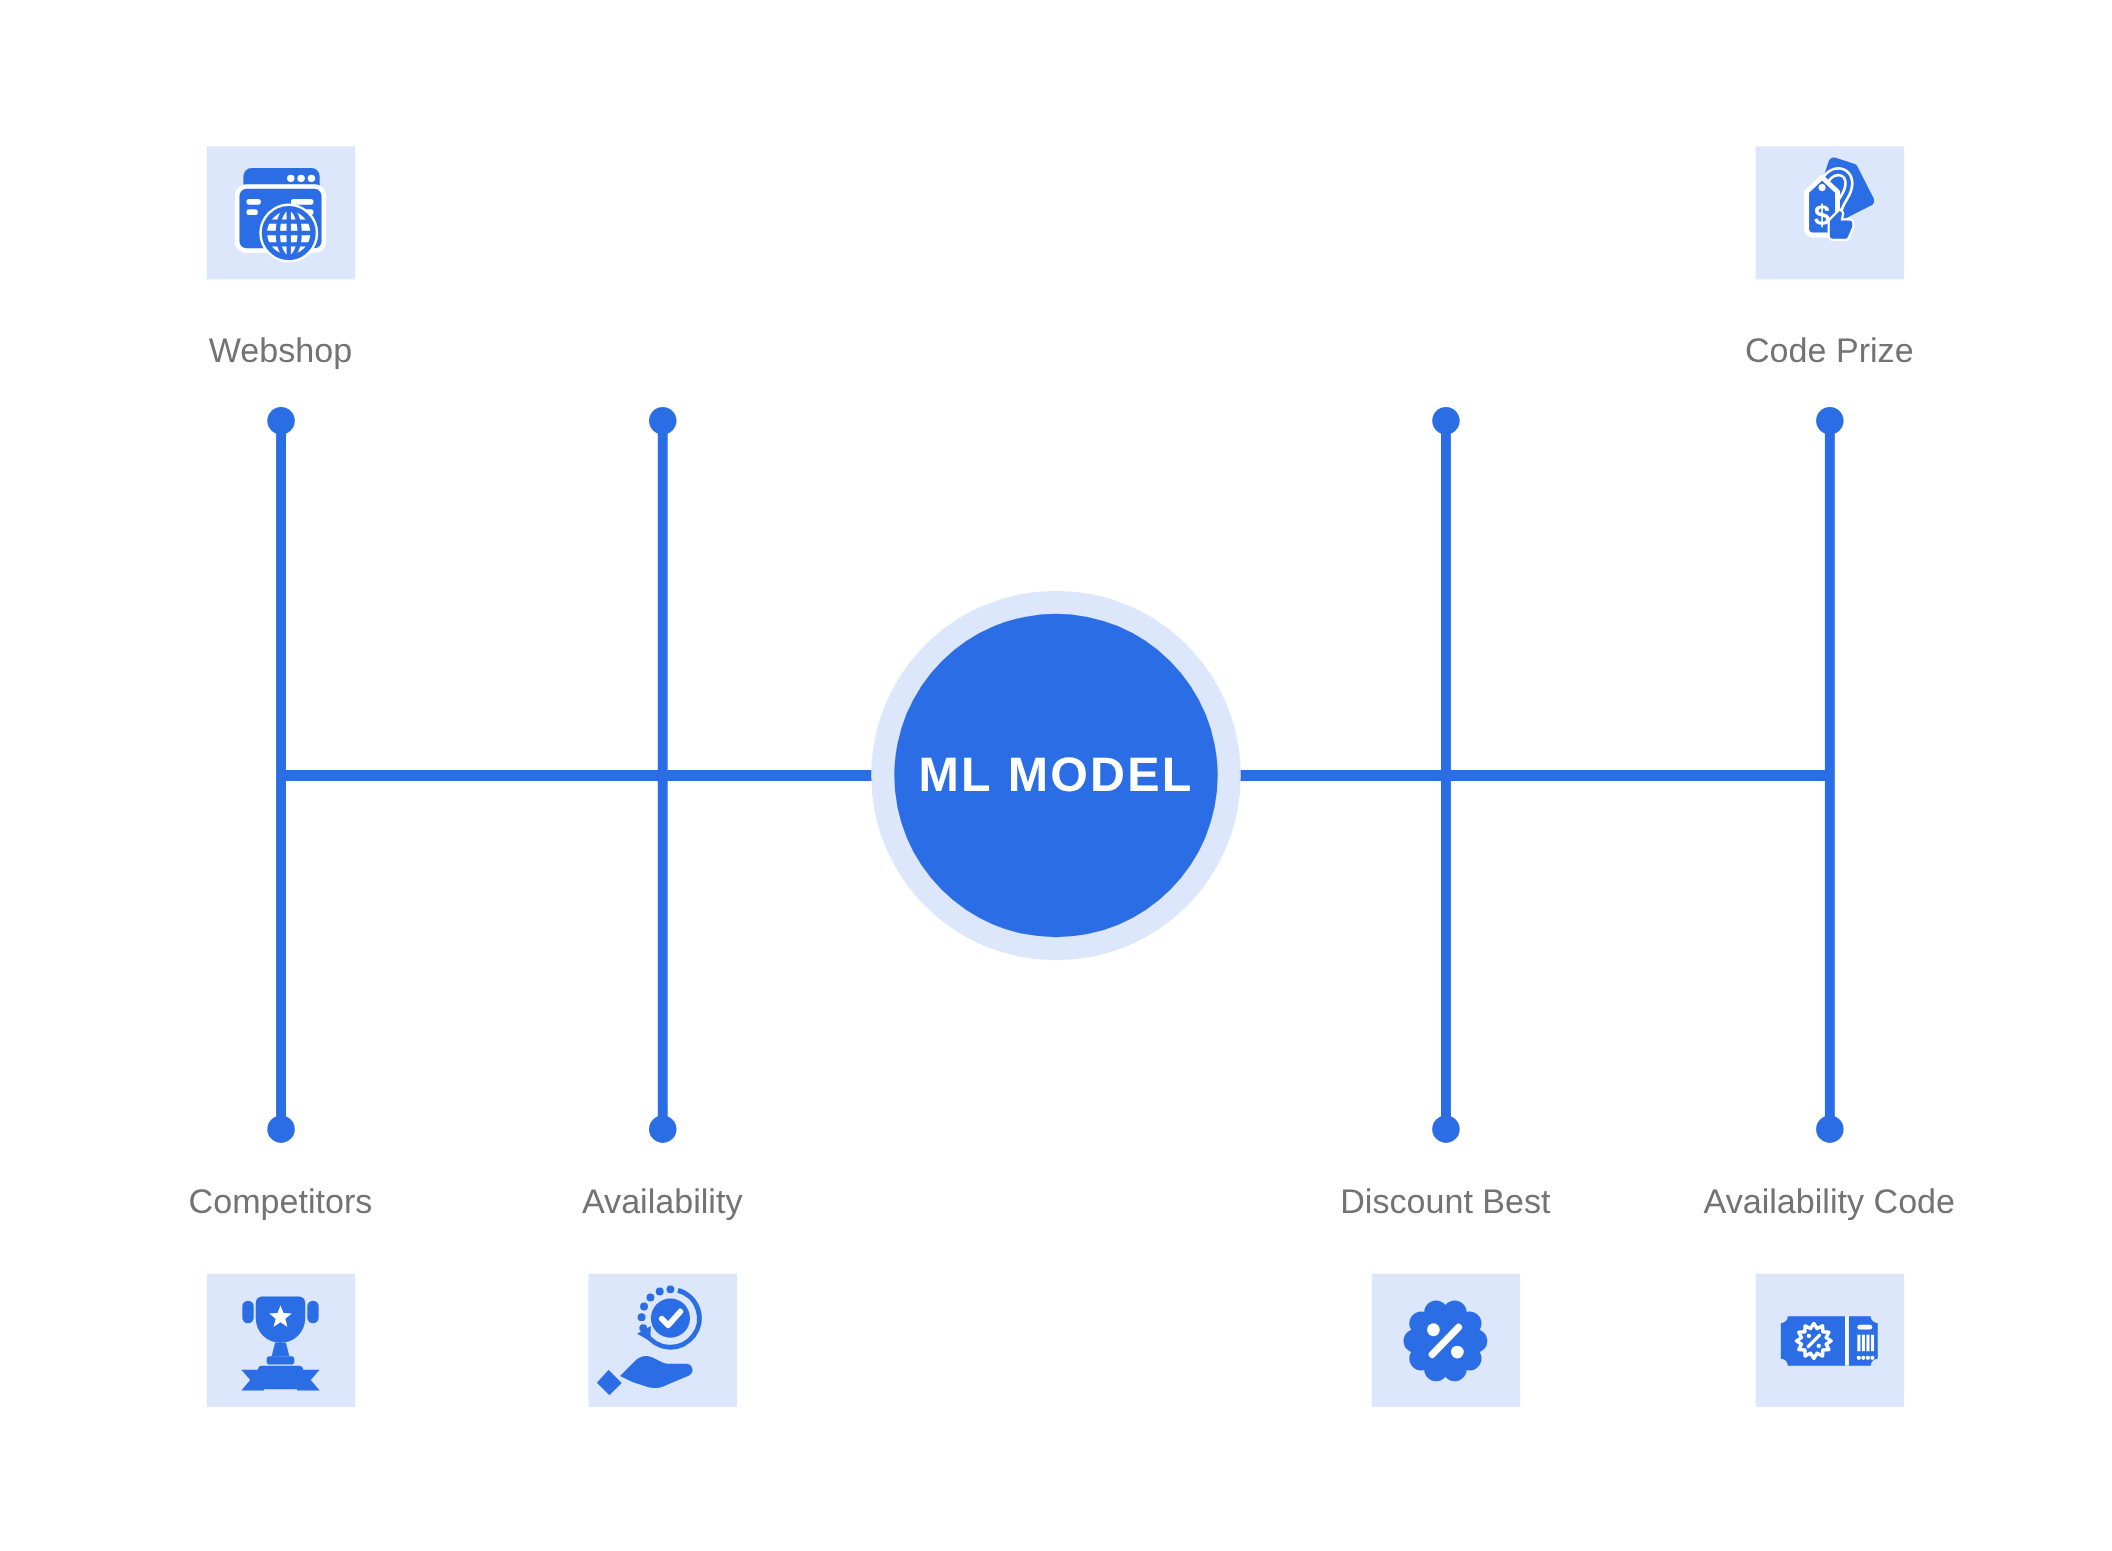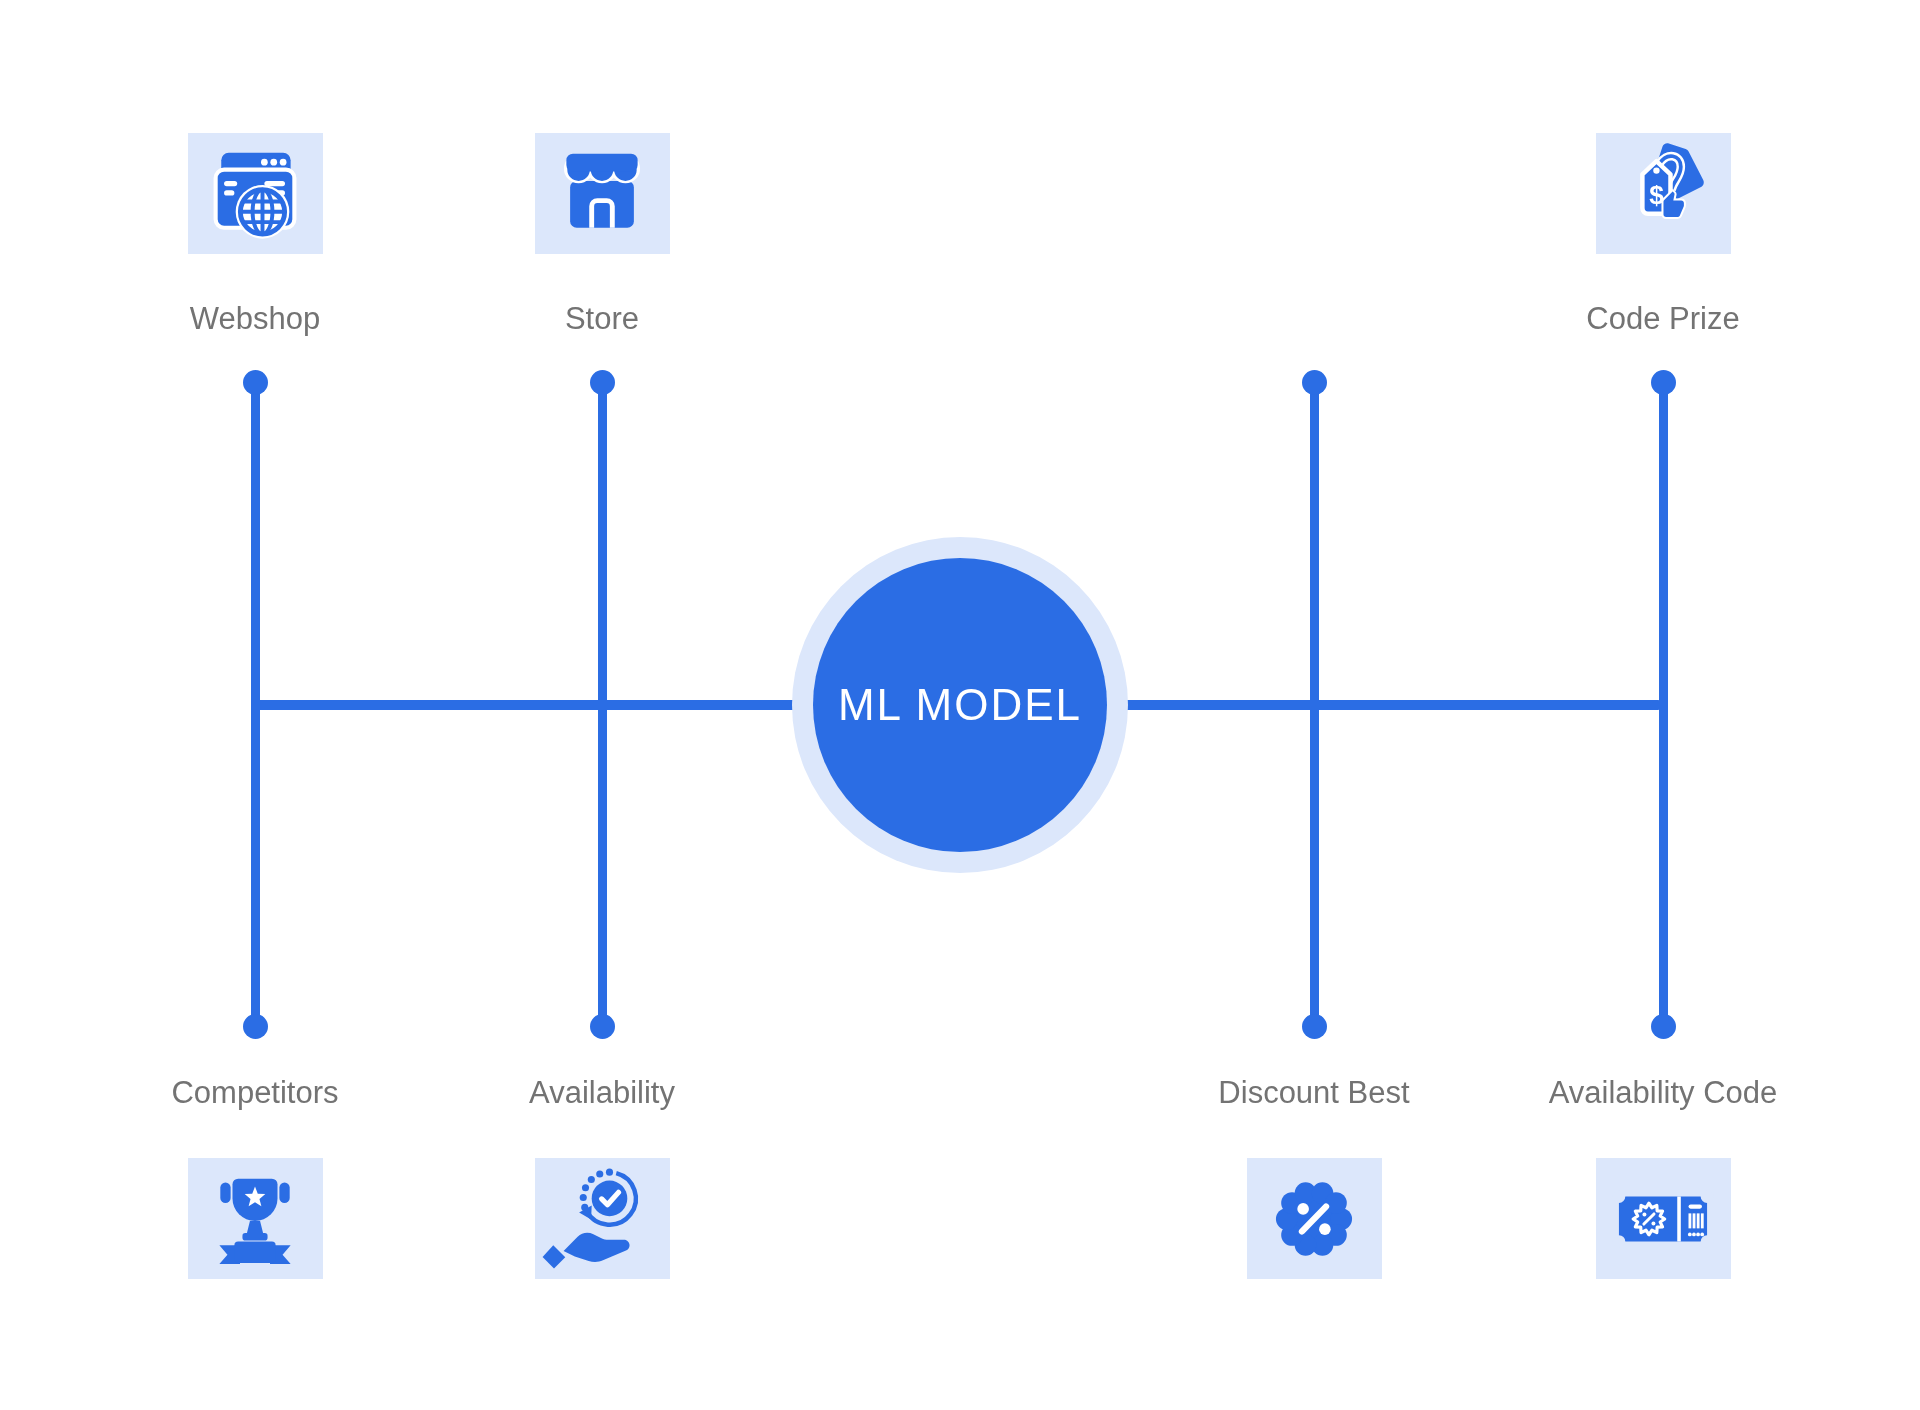--- a/index.html
+++ b/index.html
@@ -28,21 +28,21 @@
   .center-ring{
     position:absolute;left:792px;top:537px;width:336px;height:336px;
     border-radius:50%;background:#dce7fb;z-index:2;
     display:flex;align-items:center;justify-content:center;
   }
   .center-circle{
     width:294px;height:294px;border-radius:50%;background:#2b6de4;
     display:flex;align-items:center;justify-content:center;
   }
   .center-label{
-    color:#ffffff;font-size:44px;letter-spacing:2px;font-weight:400;
+    color:#ffffff;font-size:44px;letter-spacing:2px;font-weight:700;
     white-space:nowrap;
   }
   
   .node{
     position:absolute;width:300px;display:flex;flex-direction:column;align-items:center;
     z-index:2;
   }
   .node.top{top:133px}
   .node.bottom{top:1075px}
   .node.p1{left:105px}.node.p2{left:452px}.node.p3{left:1164px}.node.p4{left:1513px}
@@ -100,36 +100,20 @@
         <ellipse cx="36" cy="41.5" rx="5.3" ry="11.8" fill="none" stroke="#2b6de4" stroke-width="2.1"></ellipse>
         <line x1="36" y1="29.7" x2="36" y2="53.3" stroke="#2b6de4" stroke-width="2.1"></line>
         <line x1="25.7" y1="36" x2="46.3" y2="36" stroke="#2b6de4" stroke-width="2.1"></line>
         <line x1="24.2" y1="41.5" x2="47.8" y2="41.5" stroke="#2b6de4" stroke-width="2.1"></line>
         <line x1="25.7" y1="47" x2="46.3" y2="47" stroke="#2b6de4" stroke-width="2.1"></line>
       </svg>
     </div>
     <div class="node-label">Webshop</div>
   </div>
 
-  <div class="node top p2">
-    <div class="icon-box">
-      <svg width="120" height="120" viewBox="0 0 64 64">
-        <rect x="15" y="25" width="34" height="25" rx="3.5" fill="#2b6de4"></rect>
-        <circle cx="19.5" cy="18.5" r="7.8" fill="#fff"></circle>
-          <circle cx="32" cy="18.5" r="7.8" fill="#fff"></circle>
-          <circle cx="44.5" cy="18.5" r="7.8" fill="#fff"></circle>
-        <circle cx="19.5" cy="19" r="6" fill="#2b6de4"></circle>
-          <circle cx="32" cy="19" r="6" fill="#2b6de4"></circle>
-          <circle cx="44.5" cy="19" r="6" fill="#2b6de4"></circle>
-        <rect x="13" y="10.5" width="38" height="9.5" rx="3.5" fill="#2b6de4"></rect>
-        <path d="M26.5,50 V38.5 a3,3 0 0 1 3,-3 h5 a3,3 0 0 1 3,3 V50" fill="none" stroke="#fff" stroke-width="2.6"></path>
-      </svg>
-    </div>
-    <div class="node-label">Store</div>
-  </div>
 
 
   <div class="node top p4">
     <div class="icon-box">
       <svg width="120" height="120" viewBox="0 0 64 64">
         <g transform="translate(25,5) scale(1.35) rotate(18 12 12)">
           <path fill="#2b6de4" d="M21.41 11.58l-9-9C12.05 2.22 11.55 2 11 2H4c-1.1 0-2 .9-2 2v7c0 .55.22 1.05.59 1.42l9 9c.36.36.86.58 1.41.58.55 0 1.05-.22 1.41-.59l7-7c.37-.36.59-.86.59-1.41 0-.55-.23-1.06-.59-1.42z"></path>
         </g>
         <path d="M30,16 C34,9.5 41.5,11 41.5,17.5 C41.5,23 37.5,25 36.5,30" fill="none" stroke="#fff" stroke-width="4.6"></path>
         <path d="M30,16 C34,9.5 41.5,11 41.5,17.5 C41.5,23 37.5,25 36.5,30" fill="none" stroke="#2b6de4" stroke-width="2"></path>

